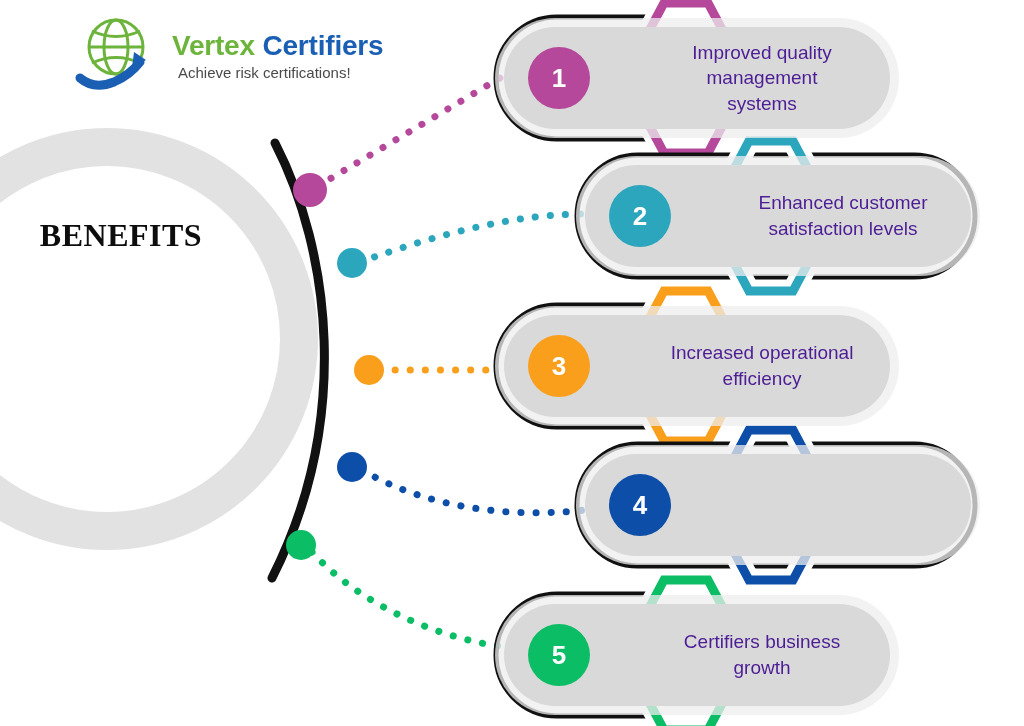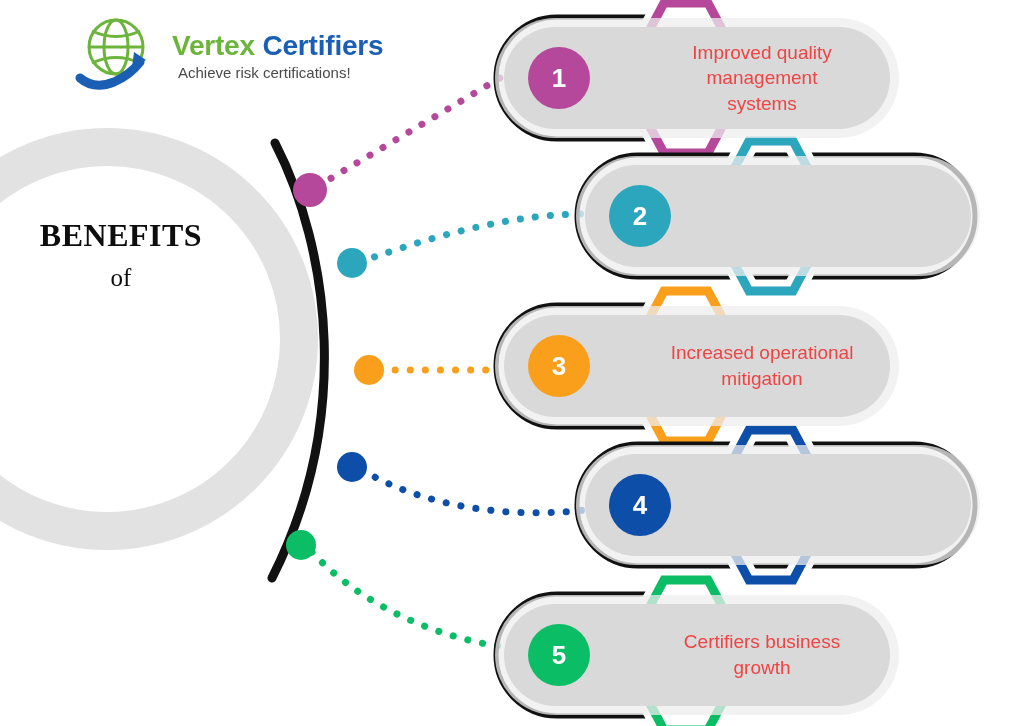--- a/index.html
+++ b/index.html
@@ -58,21 +58,21 @@
   }
   .num{
     position:absolute;top:32px;width:62px;height:62px;border-radius:50%;
     color:#ffffff;font-size:26px;font-weight:bold;
     display:flex;align-items:center;justify-content:center;
     line-height:1;
   }
   .label{
     position:absolute;top:12px;height:102px;
     display:flex;align-items:center;justify-content:center;
-    text-align:center;font-size:19px;color:#ef4444;line-height:1.35;
+    text-align:center;font-size:19px;color:#4c1d95;line-height:1.35;
     white-space:pre-line;
   }
 </style>
 </head>
 <body>
 
 <div id="stage">
 
   <div id="ring"></div>
 
@@ -90,21 +90,20 @@
       <path d="M62 36 L74 44 L60 52 Z" fill="#1a5fb4"></path>
     </svg>
     <div class="wordmark">
       <span class="w-vertex">Vertex</span><span>&nbsp;</span><span class="w-cert">Certifiers</span>
     </div>
     <div class="tagline">Achieve risk certifications!</div>
   </div>
 
   <div id="left-text">
     <div class="l1">BENEFITS</div>
-    <div class="l2">of</div>
   </div>
 
   <svg id="spine" viewBox="0 0 1024 726">
     <path id="spine-path" d="M275 143 C 330 250, 352 420, 272 578" fill="none" stroke="#111111" stroke-width="9" stroke-linecap="round"></path>
   </svg>
 
   <svg id="connectors" viewBox="0 0 1024 726">
       <path d="M318 186 L500 78" fill="none" stroke="#b5489a" stroke-width="7" stroke-linecap="round" stroke-dasharray="0.1 15"></path>
       <circle cx="310" cy="190" r="17" fill="#b5489a"></circle>
       <path d="M360 262 C 450 230, 520 214, 586 214" fill="none" stroke="#2ca6bd" stroke-width="7" stroke-linecap="round" stroke-dasharray="0.1 15"></path>
@@ -138,26 +137,28 @@
 <div class="row" style="left: 494px; top: 15px; width: 400px;">
       <div class="pill" style="left: 10px; width: 386px;"></div>
       <div class="num" style="left: 34px; background: rgb(181, 72, 154);">1</div>
       <div class="label" style="left: 148px; width: 240px;">Improved quality
 management
 systems</div>
     </div>
     <div class="row" style="left: 575px; top: 153px; width: 400px;">
       <div class="pill" style="left: 10px; width: 386px;"></div>
       <div class="num" style="left: 34px; background: rgb(44, 166, 189);">2</div>
+      <div class="label" style="left: 148px; width: 240px;">Enhanced customer
+satisfaction levels</div>
     </div>
     <div class="row" style="left: 494px; top: 303px; width: 400px;">
       <div class="pill" style="left: 10px; width: 386px;"></div>
       <div class="num" style="left: 34px; background: rgb(249, 159, 28);">3</div>
       <div class="label" style="left: 148px; width: 240px;">Increased operational
-mitigation</div>
+efficiency</div>
     </div>
     <div class="row" style="left: 575px; top: 442px; width: 400px;">
       <div class="pill" style="left: 10px; width: 386px;"></div>
       <div class="num" style="left: 34px; background: rgb(13, 78, 168);">4</div>
     </div>
     <div class="row" style="left: 494px; top: 592px; width: 400px;">
       <div class="pill" style="left: 10px; width: 386px;"></div>
       <div class="num" style="left: 34px; background: rgb(11, 189, 100);">5</div>
       <div class="label" style="left: 148px; width: 240px;">Certifiers  business
 growth</div>

